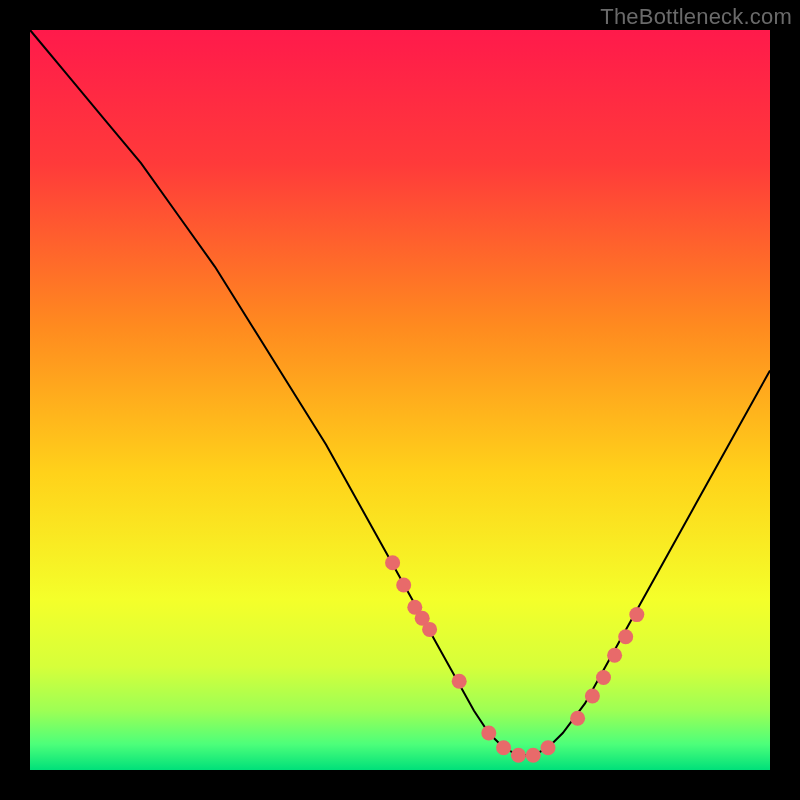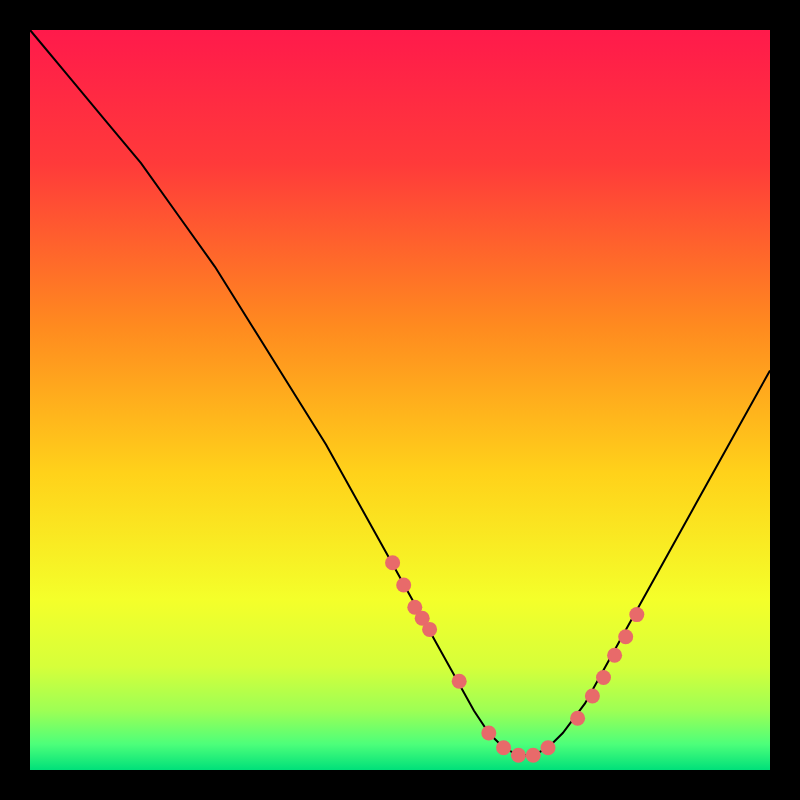--- a/index.html
+++ b/index.html
@@ -27,20 +27,21 @@
     color: #6a6a6a;
     letter-spacing: 0.2px;
     z-index: 10;
   }
   svg { display: block; }
 </style>
 </head>
 <body>
 
 <div class="frame">
+  <div class="watermark">TheBottleneck.com</div>
 
   <svg id="chart-svg" width="800" height="800" viewBox="0 0 800 800">
     <defs>
       <linearGradient id="bg-grad" x1="0" y1="0" x2="0" y2="1">
           <stop offset="0%" stop-color="#ff1a4b"></stop>
           <stop offset="18%" stop-color="#ff3a3a"></stop>
           <stop offset="40%" stop-color="#ff8a1f"></stop>
           <stop offset="60%" stop-color="#ffd21a"></stop>
           <stop offset="77%" stop-color="#f4ff2a"></stop>
           <stop offset="86%" stop-color="#d6ff3a"></stop>

